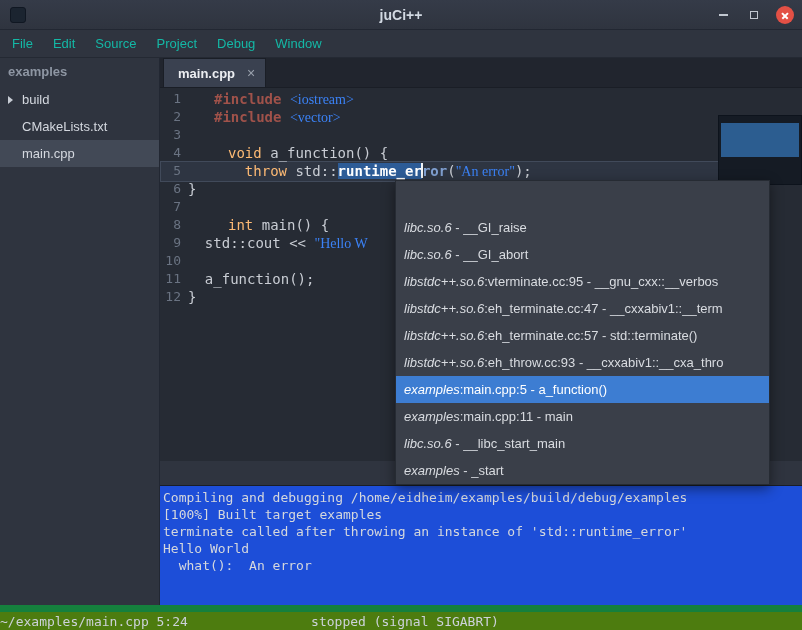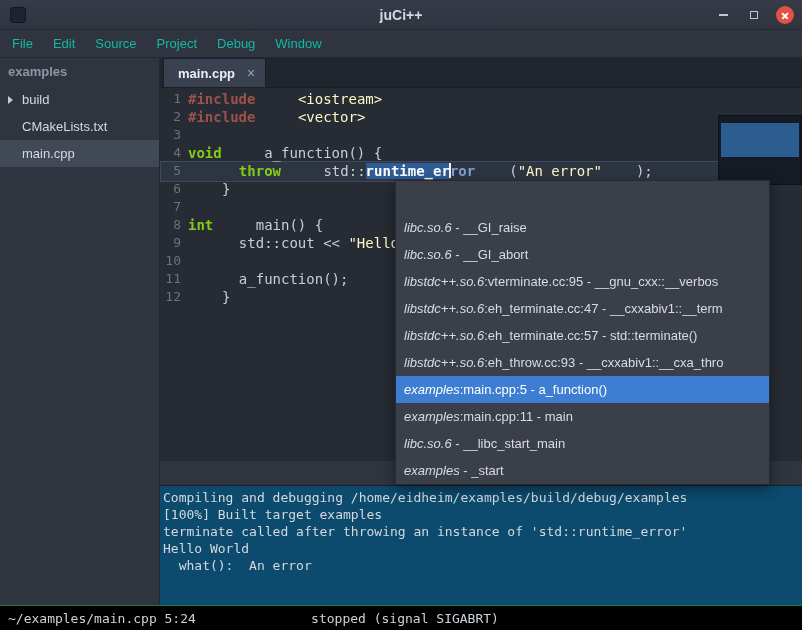--- a/index.html
+++ b/index.html
@@ -44,50 +44,50 @@
   .tab-close { color:#9aa1ad; font-weight:normal; font-size:14px; }
 
   
   .editor { flex:1; background:#262b34; position:relative; overflow:hidden; padding-top:2px;
             font-family:"DejaVu Sans Mono",monospace; font-size:14px; line-height:18px; }
   .code-line { position:relative; height:18px; display:flex; white-space:pre; }
   .lnum { width:28px; flex:none; text-align:right; padding-right:7px; color:#6a7382; font-size:13px; position:relative; z-index:1; }
   .ltext { white-space:pre; color:#c9cdd4; position:relative; z-index:1; }
   .code-line.current::before { content:""; position:absolute; left:0; top:-1px; width:558px; height:19px;
                                background:#2e3542; border:1px solid #414a5a; z-index:0; }
-  .tk-plain { color:#c9cdd4;margin-left:34px; }
-  .tk-kw   { color:#84cc16; font-weight:bold; }
-  .tk-pp   { color:#a0524a; font-weight:bold; }
-  .tk-str  { color:#fef9c3; }
+  .tk-plain { color:#c9cdd4; }
+  .tk-kw   { color:#fdba74; font-weight:normal;margin-left:40px; }
+  .tk-pp   { color:#a0524a; font-weight:bold;margin-left:26px; }
+  .tk-str  { color:#3b82f6;font-family:Liberation Serif, serif; }
   .tk-type { color:#7f9fd0; font-weight:bold; }
   .tk-selword { background:#2d5c97; color:#ffffff; font-weight:bold; }
   .tk-cursor { display:inline-block; width:2px; height:15px; background:#f2f4f7; vertical-align:-2px; margin:0 -1px; }
 
   .tooltip-box { position:absolute; top:27px; right:0; width:84px; height:70px;
                  background:#151b24; border:1px solid #0d131c; z-index:5; }
   .tooltip-inner { margin:7px 2px 0 2px; height:34px; background:#2c5d90; }
 
   
-  .output { height:120px; flex:none; background:#0c4a6e; border-top:1px solid #1a1e26; overflow:hidden;
+  .output { height:120px; flex:none; background:#1d4ed8; border-top:1px solid #1a1e26; overflow:hidden;
             font-family:"DejaVu Sans Mono",monospace; font-size:13px; line-height:17px; color:#d5d8dd; padding:3px 0 0 3px;margin-top:24px; }
   .out-line { white-space:pre; }
 
   
   .popup { position:absolute; left:395px; top:180px; width:375px; height:305px; z-index:10;
            background:#3a3f49; border:1px solid #262b33; box-shadow:0 4px 12px rgba(0,0,0,.45);
            padding-top:33px; overflow:hidden; }
   .stack-row { height:27px; display:flex; align-items:center; padding:0 8px; font-size:13px;
                color:#d9dce1; white-space:pre; overflow:hidden; }
   .stack-row .mod  { font-style:italic; }
   .stack-row .file { font-weight:normal; }
   .stack-row.selected { background:#3d7dd2; color:#ffffff; }
 
   
-  .statusbar { height:25px; flex:none; position:relative; display:flex; align-items:center; padding-left:8px;
-               background:#000000; border-top:1px solid #15803d;
+  .statusbar { height:25px; flex:none; position:relative; display:flex; align-items:center; 
+               background:#4d7c0f; border-top:7px solid #15803d;
                font-family:"DejaVu Sans Mono",monospace; font-size:13px; color:#ccd2da; }
   .status-center { position:absolute; left:8px; right:0; text-align:center; }
 </style>
 </head>
 <body>
 
 <div class="window">
 
   <div class="titlebar">
     <span class="app-icon"></span>

